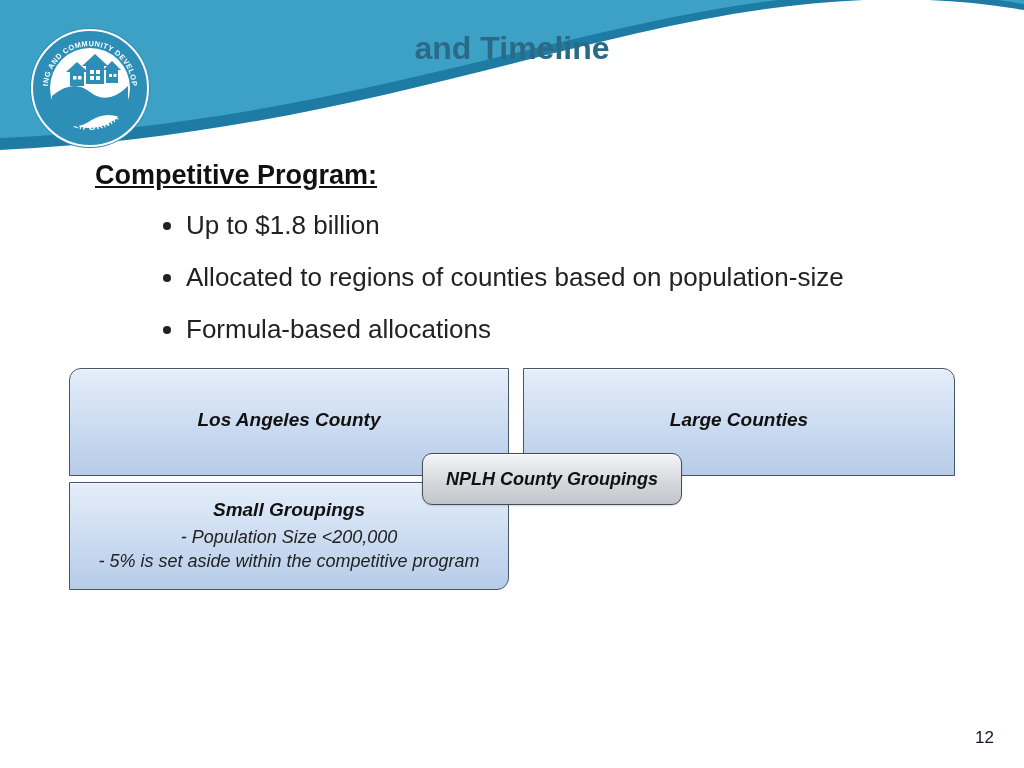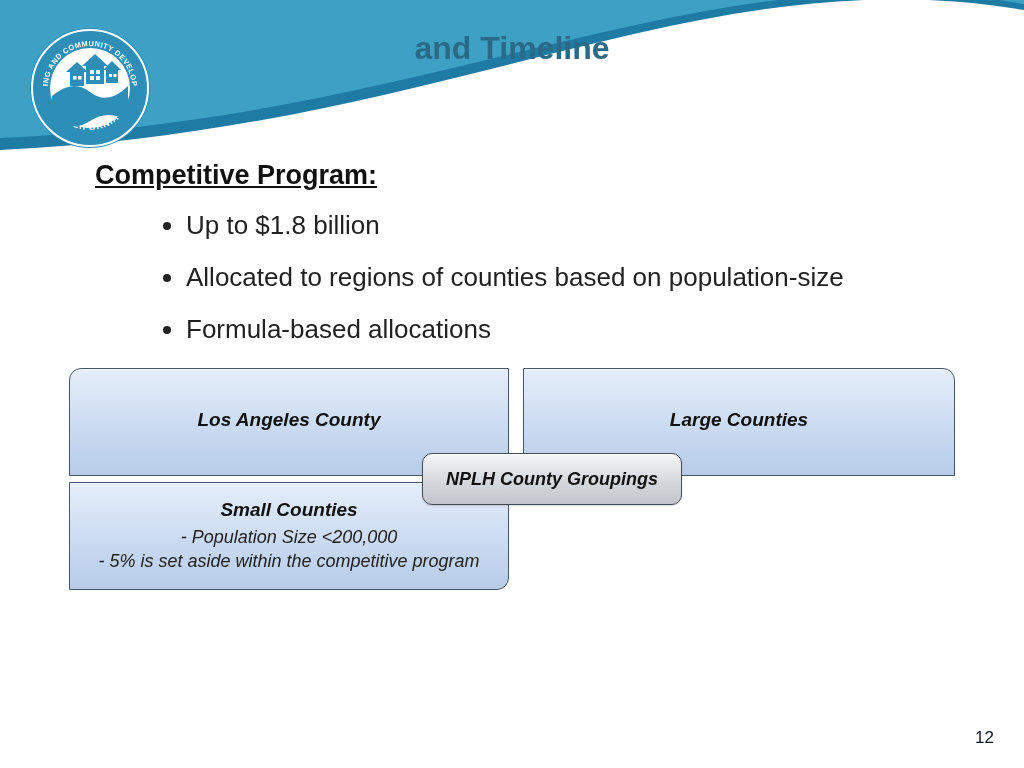--- a/index.html
+++ b/index.html
@@ -149,21 +149,21 @@
 
   <div class="quad">
     <div class="quad-grid">
       <div class="cell tl">
         <div class="cell-title">Los Angeles County</div>
       </div>
       <div class="cell tr">
         <div class="cell-title">Large Counties</div>
       </div>
       <div class="cell br">
-        <div class="cell-title">Small Counties</div>
+        <div class="cell-title">Small Groupings</div>
         <div class="cell-line">- Population Size &lt;200,000</div>
         <div class="cell-line">- 5% is set aside within the competitive program</div>
       </div>
     </div>
     <div class="center-pill">NPLH County Groupings</div>
   </div>
 
   <div class="pagenum">12</div>
 </div>
 

